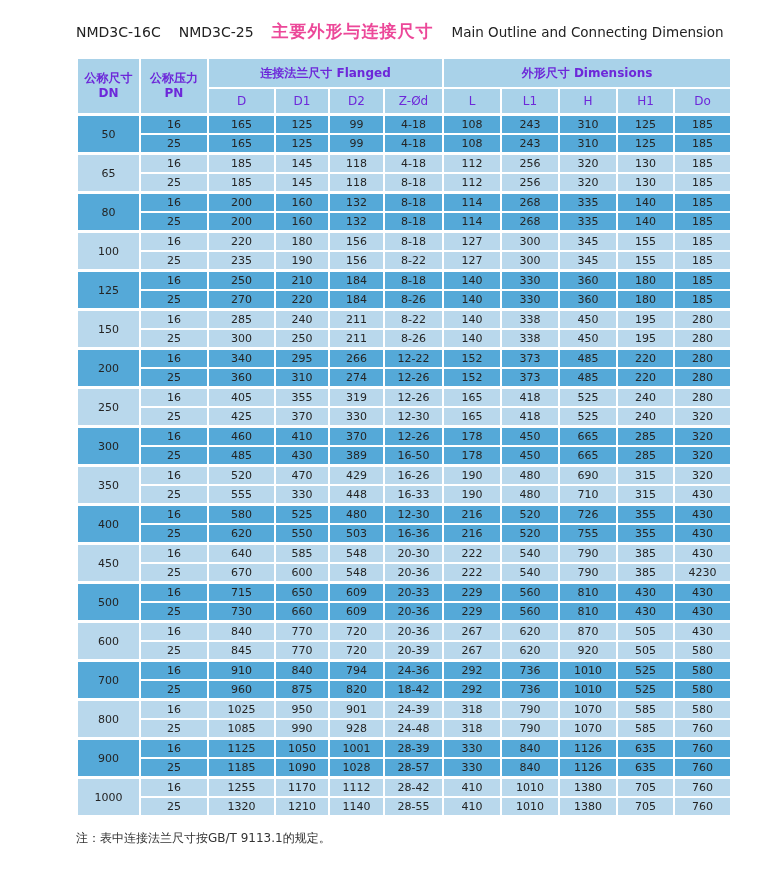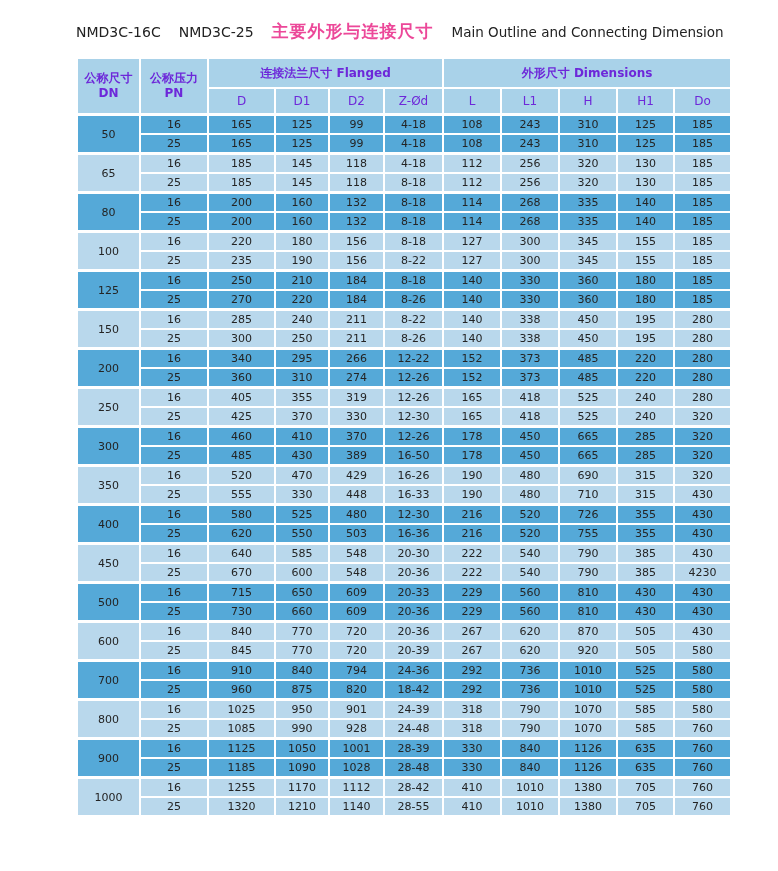--- a/index.html
+++ b/index.html
@@ -510,21 +510,21 @@
           <td>840</td>
           <td>1126</td>
           <td>635</td>
           <td>760</td>
         </tr>
         <tr class="g-dark">
           <td>25</td>
           <td>1185</td>
           <td>1090</td>
           <td>1028</td>
-          <td>28-48</td>
+          <td>28-57</td>
           <td>330</td>
           <td>840</td>
           <td>1126</td>
           <td>635</td>
           <td>760</td>
         </tr>
         <tr class="g-light group-start">
           <td rowspan="2">1000</td>
           <td>16</td>
           <td>1255</td>
@@ -546,15 +546,16 @@
           <td>410</td>
           <td>1010</td>
           <td>1380</td>
           <td>705</td>
           <td>760</td>
         </tr>
       </tbody>
   </table>
 
   <div class="notes">
+    <div>注：表中连接法兰尺寸按GB/T 9113.1的规定。</div>
   </div>
 
 </div>
 
 </body></html>

